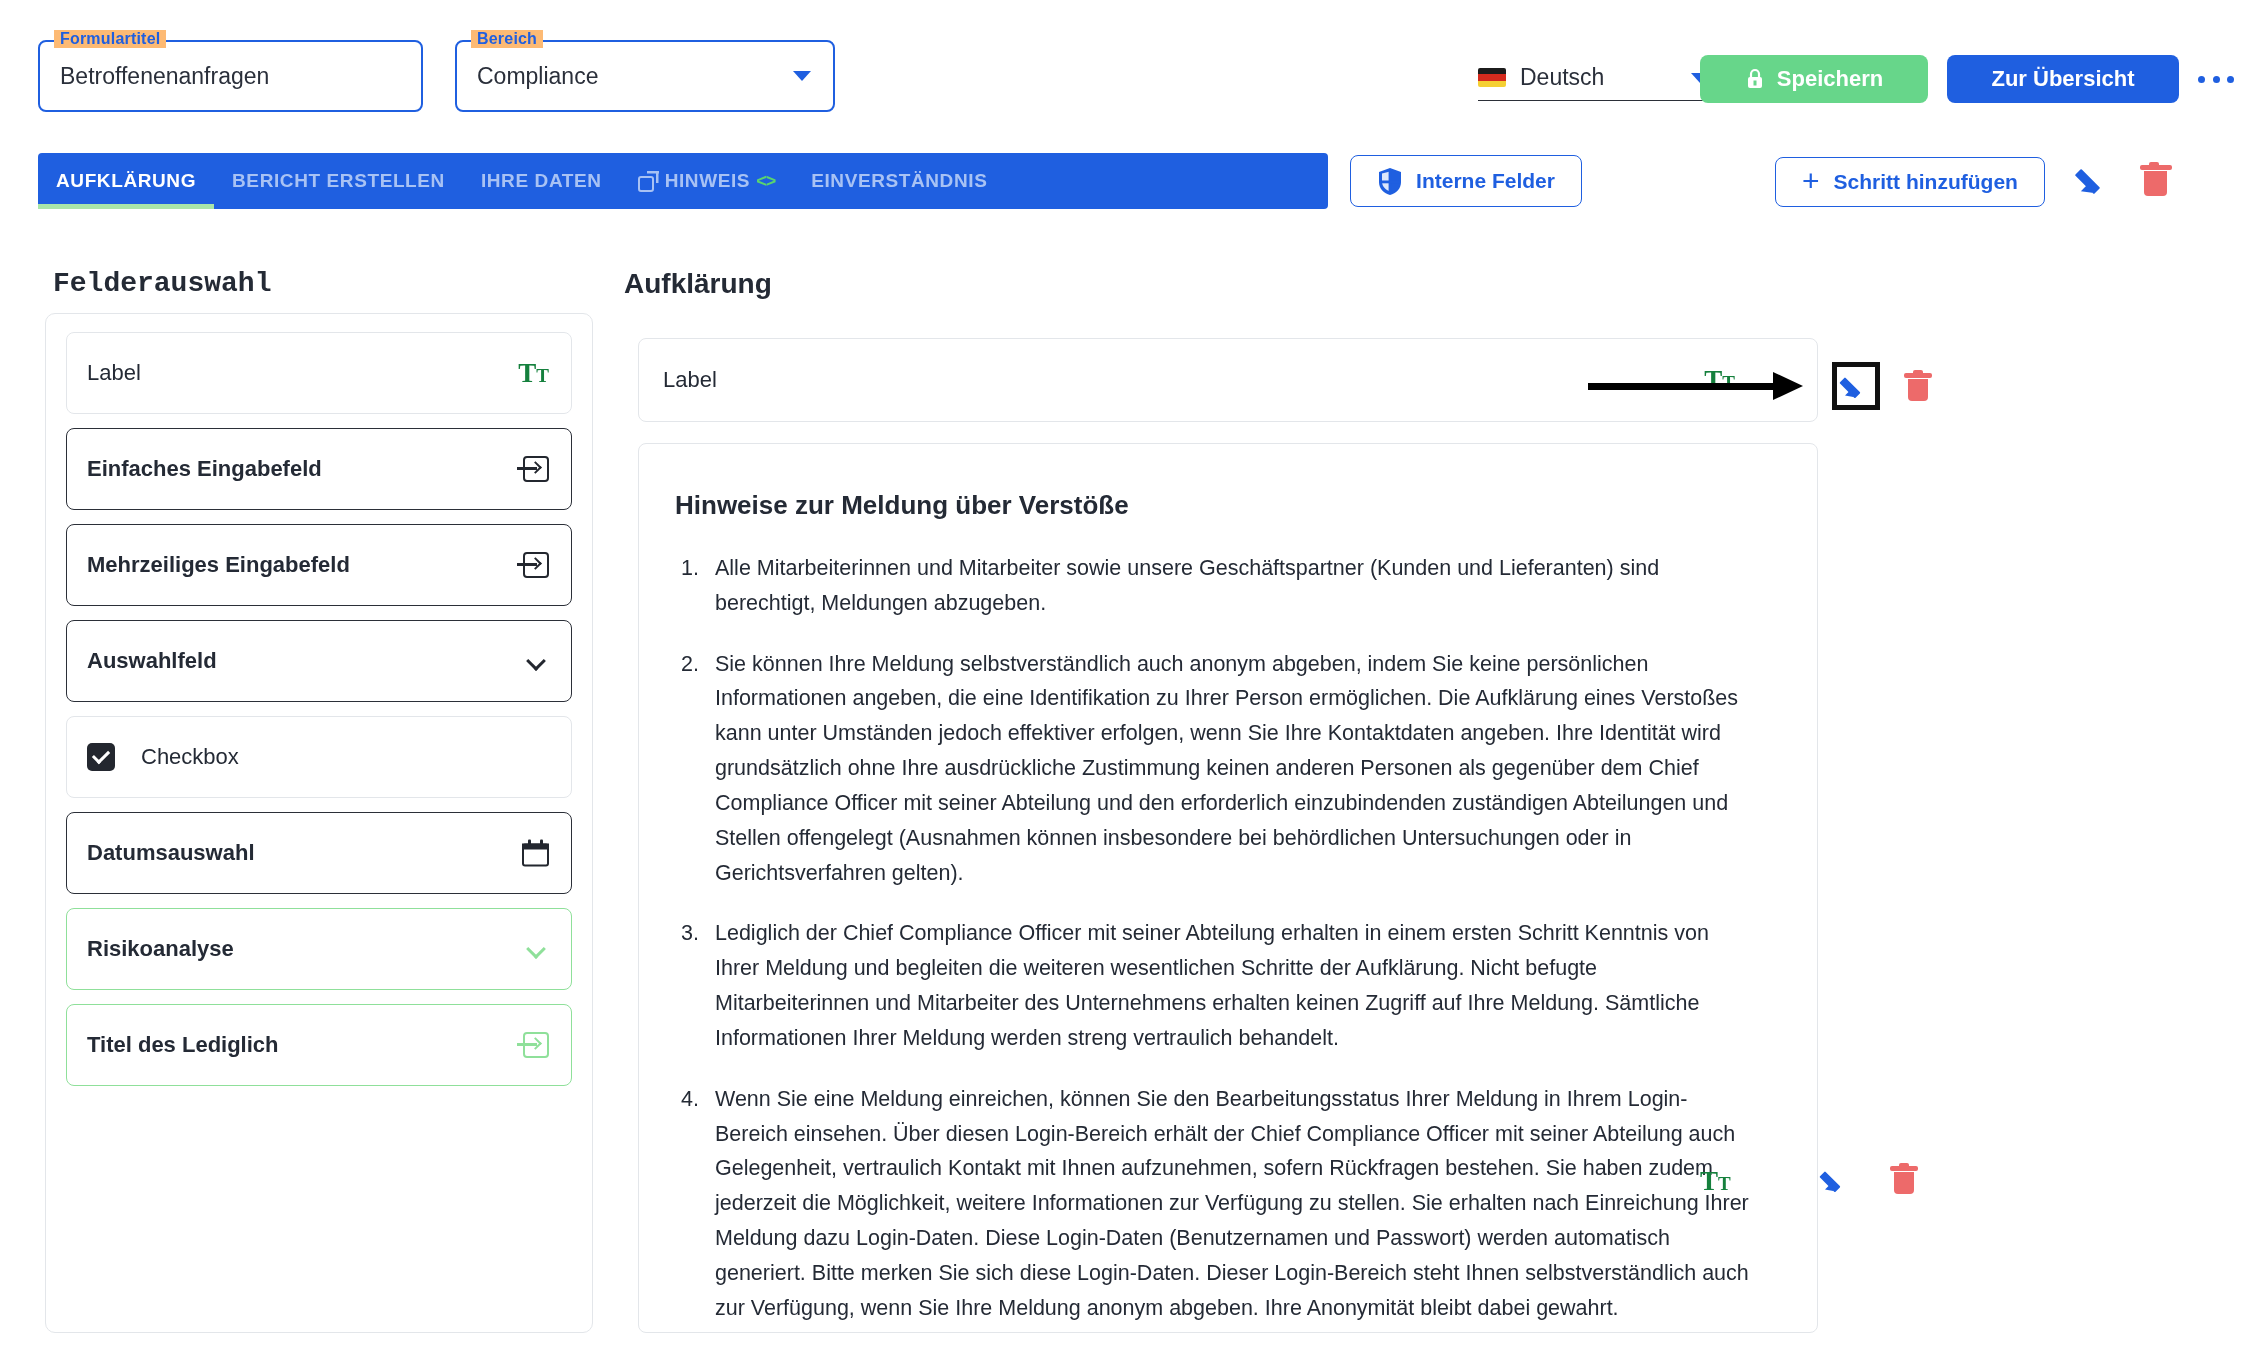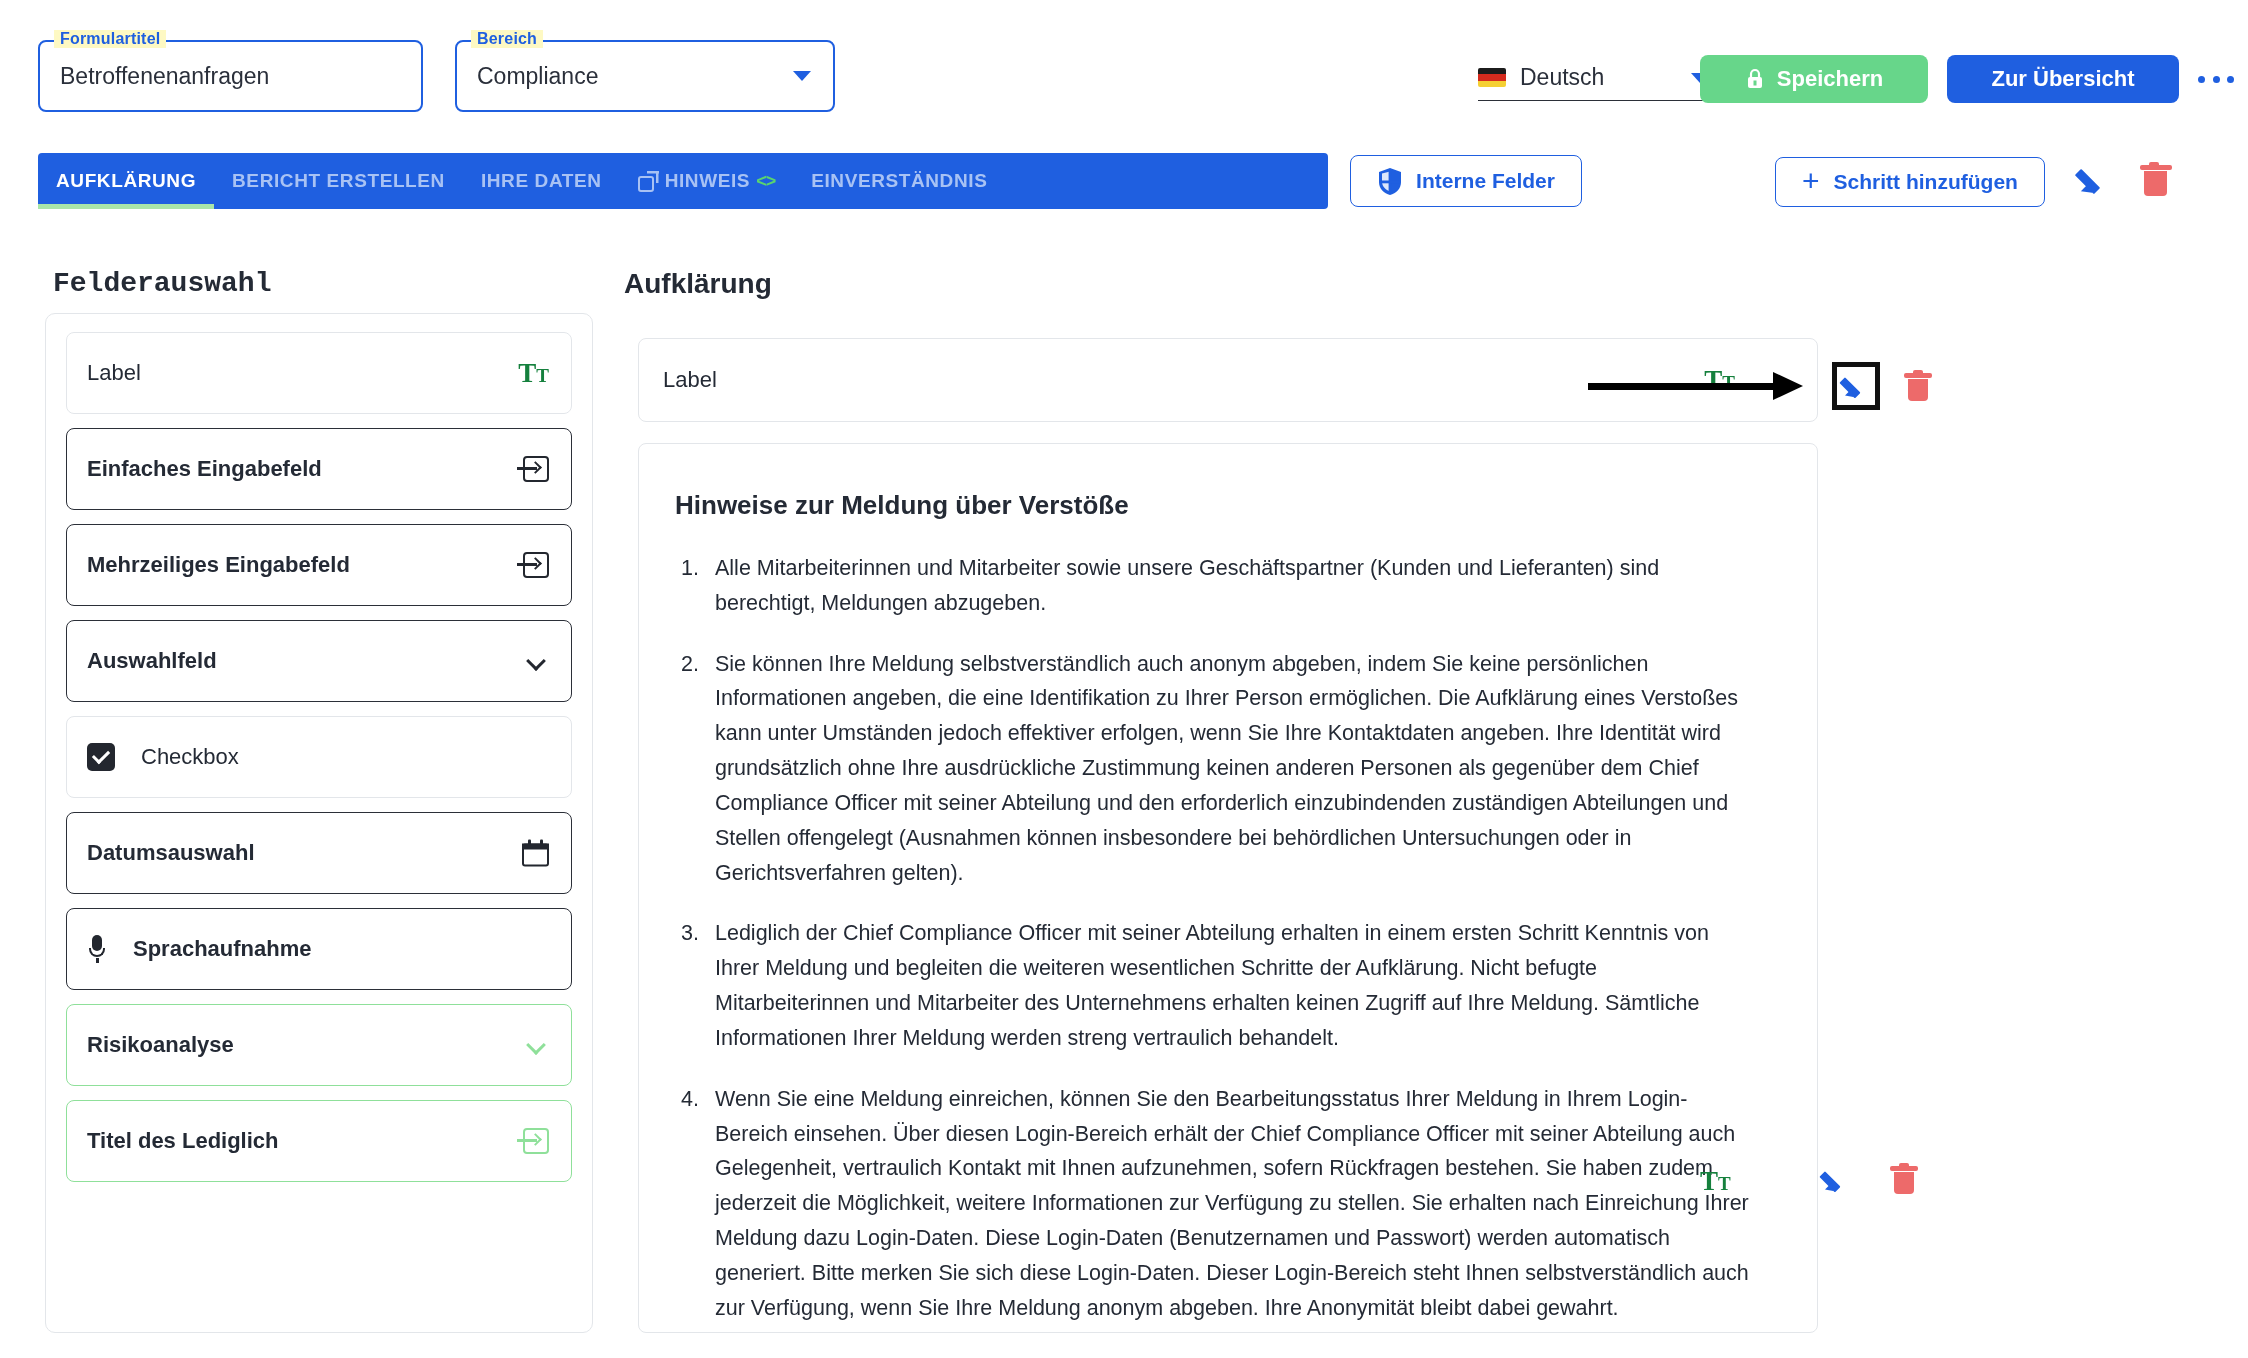--- a/index.html
+++ b/index.html
@@ -19,21 +19,21 @@
   }
   .fieldset{
     position:absolute;
     border:2px solid #1f5fe0;
     border-radius:8px;
     box-sizing:border-box;
     background:#fff;
   }
   .fieldset .legend{
     position:absolute;top:-12px;left:14px;
-    background:#fef9c3;padding:0 6px;
+    background:#fdba74;padding:0 6px;
     font-size:16px;color:#1f5fe0;font-weight:600;
     letter-spacing:.2px;
     white-space:nowrap;
   }
   .fieldset .value{
     position:absolute;left:20px;top:50%;transform:translateY(-50%);
     font-size:23px;color:#2a2f3a;
   }
   #form-title-box{left:38px;top:40px;width:385px;height:72px;}
   #bereich-box{left:455px;top:40px;width:380px;height:72px;}
@@ -428,28 +428,20 @@
   </div>
 
   <div class="field-card">
     <span class="fc-label">Datumsauswahl</span>
     <span class="fc-icon cal">
         <i></i>
         <i></i>
       </span>
   </div>
 
-  <div class="field-card">
-    <span class="fc-icon-left">
-        <span class="mic">
-          <i></i>
-        </span>
-      </span>
-    <span class="fc-label">Sprachaufnahme</span>
-  </div>
 
 
   <div class="field-card green">
     <span class="fc-label">Risikoanalyse</span>
     <span class="fc-icon chev green"></span>
   </div>
 
   <div class="field-card green">
     <span class="fc-label">Titel des Lediglich</span>
     <span class="fc-icon input-icon green">

